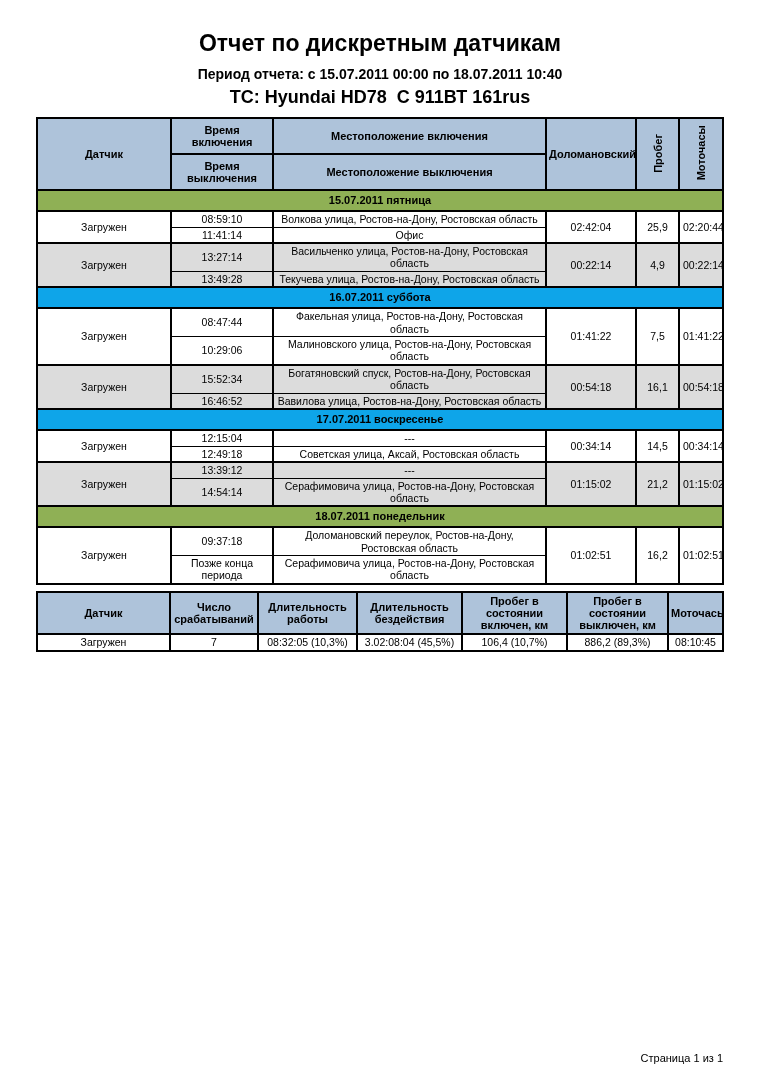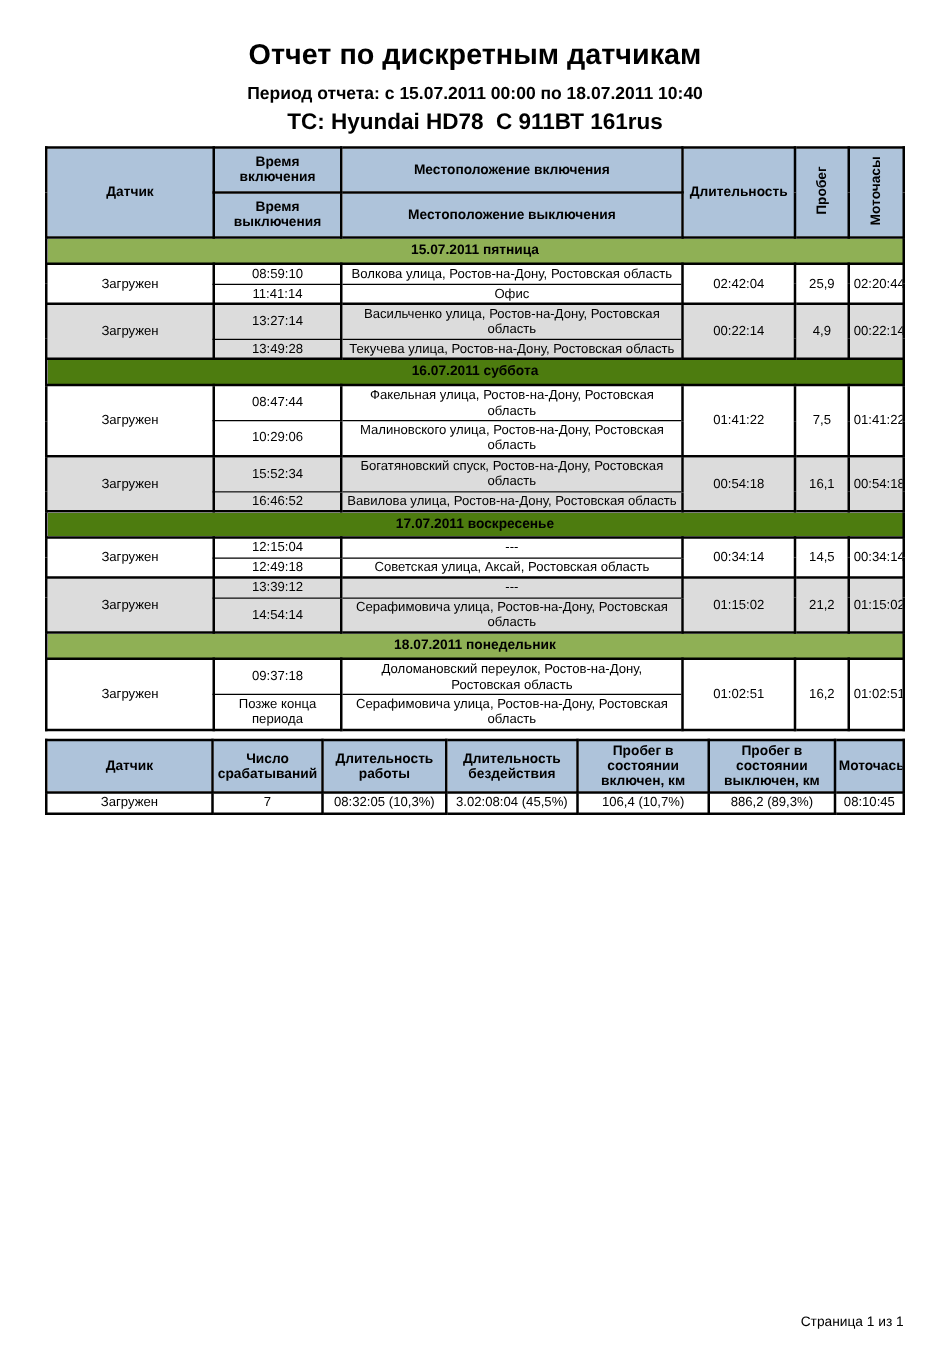--- a/index.html
+++ b/index.html
@@ -14,21 +14,21 @@
   table { border-collapse: collapse; table-layout: fixed; width: 686px; margin: 9px auto 0; }
   th, td { border: 2px solid #000; overflow: hidden; }
   th { background: #aec3da; font-size: 11px; font-weight: bold; text-align: center; vertical-align: middle; padding: 2px; }
   td { font-size: 10.5px; text-align: center; vertical-align: middle; padding: 1px 3px; line-height: 1.18; }
 
   .main thead tr { height: 36px; }
   .main tr.sub-row { height: 16px; }
 
   .day-band { height: 21px; font-weight: bold; font-size: 11px; padding: 2px; margin-top: 28px; }
   .band-green  { background: #8fb055; }
-  .band-orange { background: #4d7c0f; }
+  .band-orange { background: #0ea5e9; }
   .alt { background: #dcdcdc; }
 
   .tb { border-bottom-width: 1px; }
   .tt { border-top-width: 1px; }
 
   .vert-cell { padding: 0; }
   .vert-text { writing-mode: vertical-rl; transform: rotate(180deg); display: inline-block; font-weight: bold; font-size: 11px; white-space: nowrap; }
 
   .summary { margin-top: 6px; }
   .summary .banner-cell { font-size: 15px; font-weight: bold; background: #aec3da; height: 24px; padding: 2px; }
@@ -54,21 +54,21 @@
         <col style="width:273px">
       <col style="width:90px">
         <col style="width:43px">
         <col style="width:44px">
     </colgroup>
     <thead>
       <tr>
         <th rowspan="2">Датчик</th>
         <th>Время включения</th>
         <th>Местоположение включения</th>
-        <th rowspan="2">Длительность</th>
+        <th rowspan="2">Доломановский</th>
         <th rowspan="2" class="vert-cell"><span class="vert-text">Пробег</span></th>
         <th rowspan="2" class="vert-cell"><span class="vert-text">Моточасы</span></th>
       </tr>
       <tr>
         <th>Время выключения</th>
         <th>Местоположение выключения</th>
       </tr>
     </thead>
     <tbody id="main-tbody">
         <tr>

